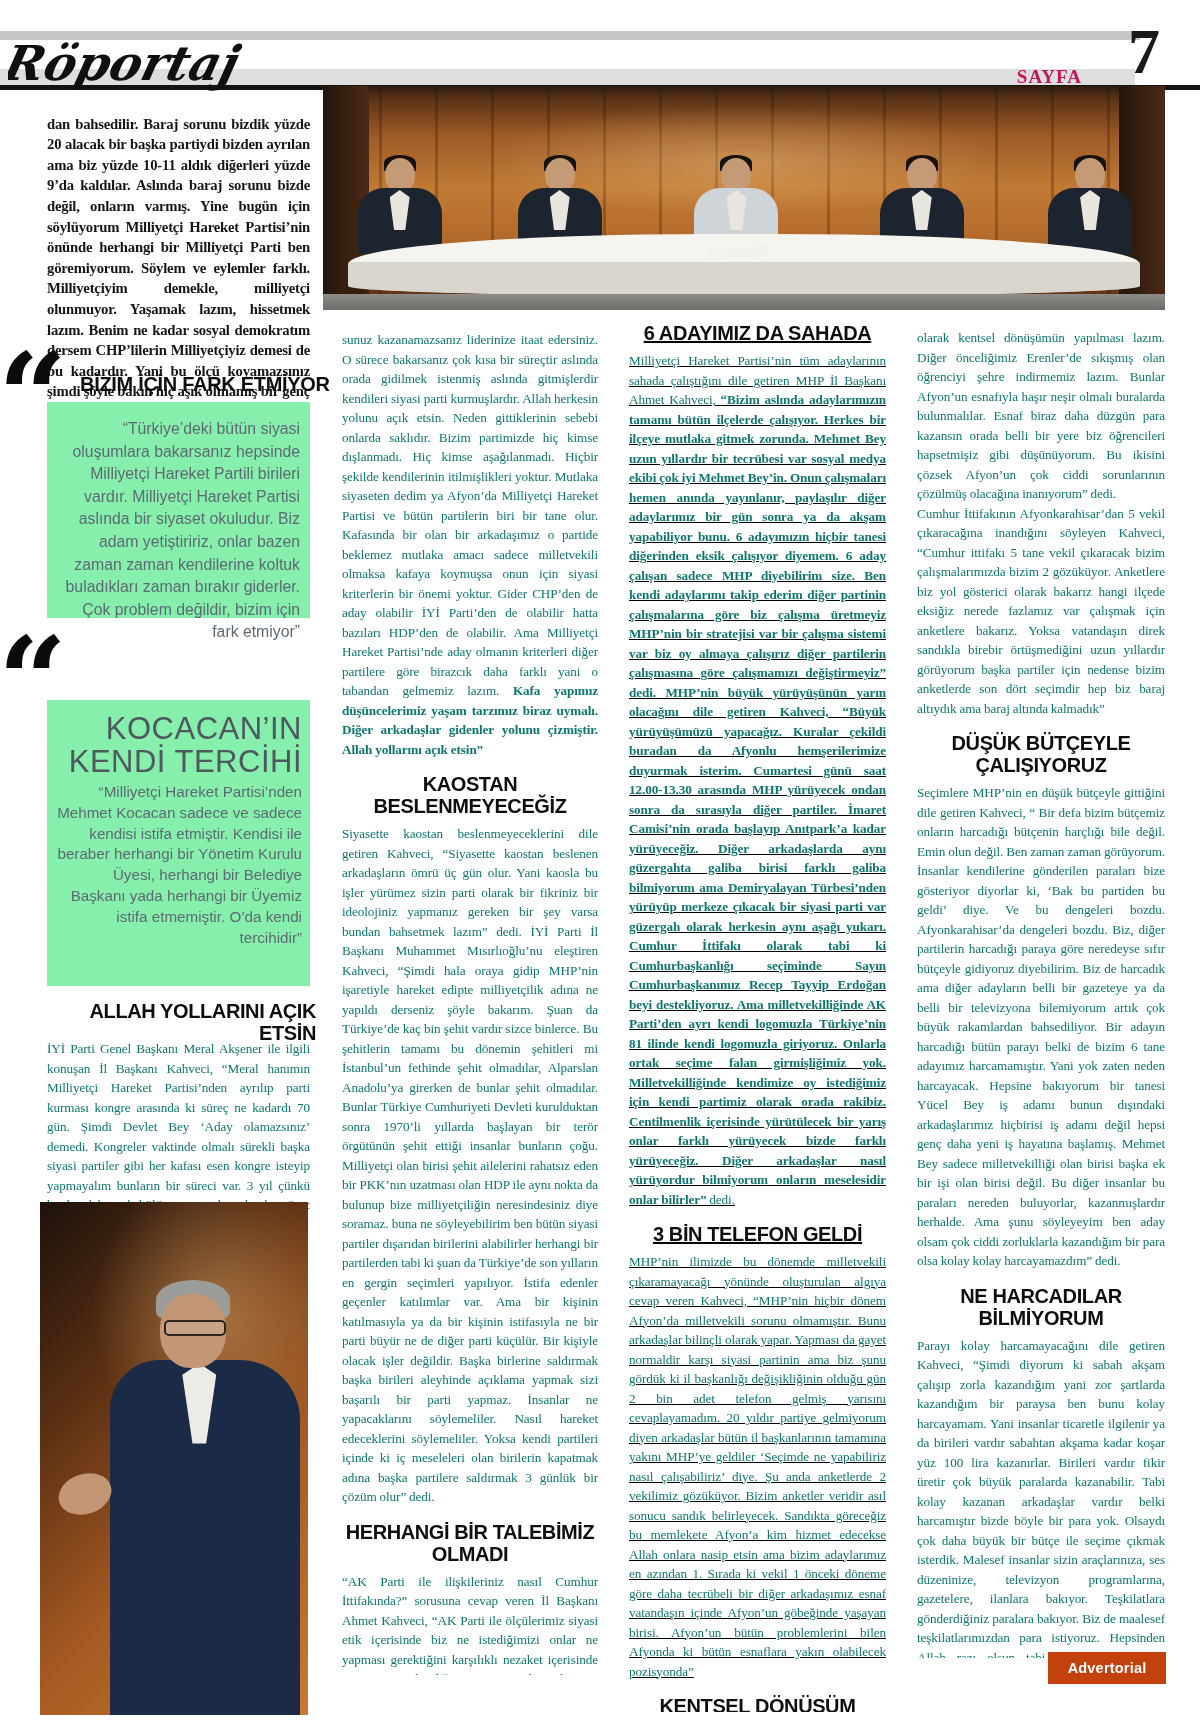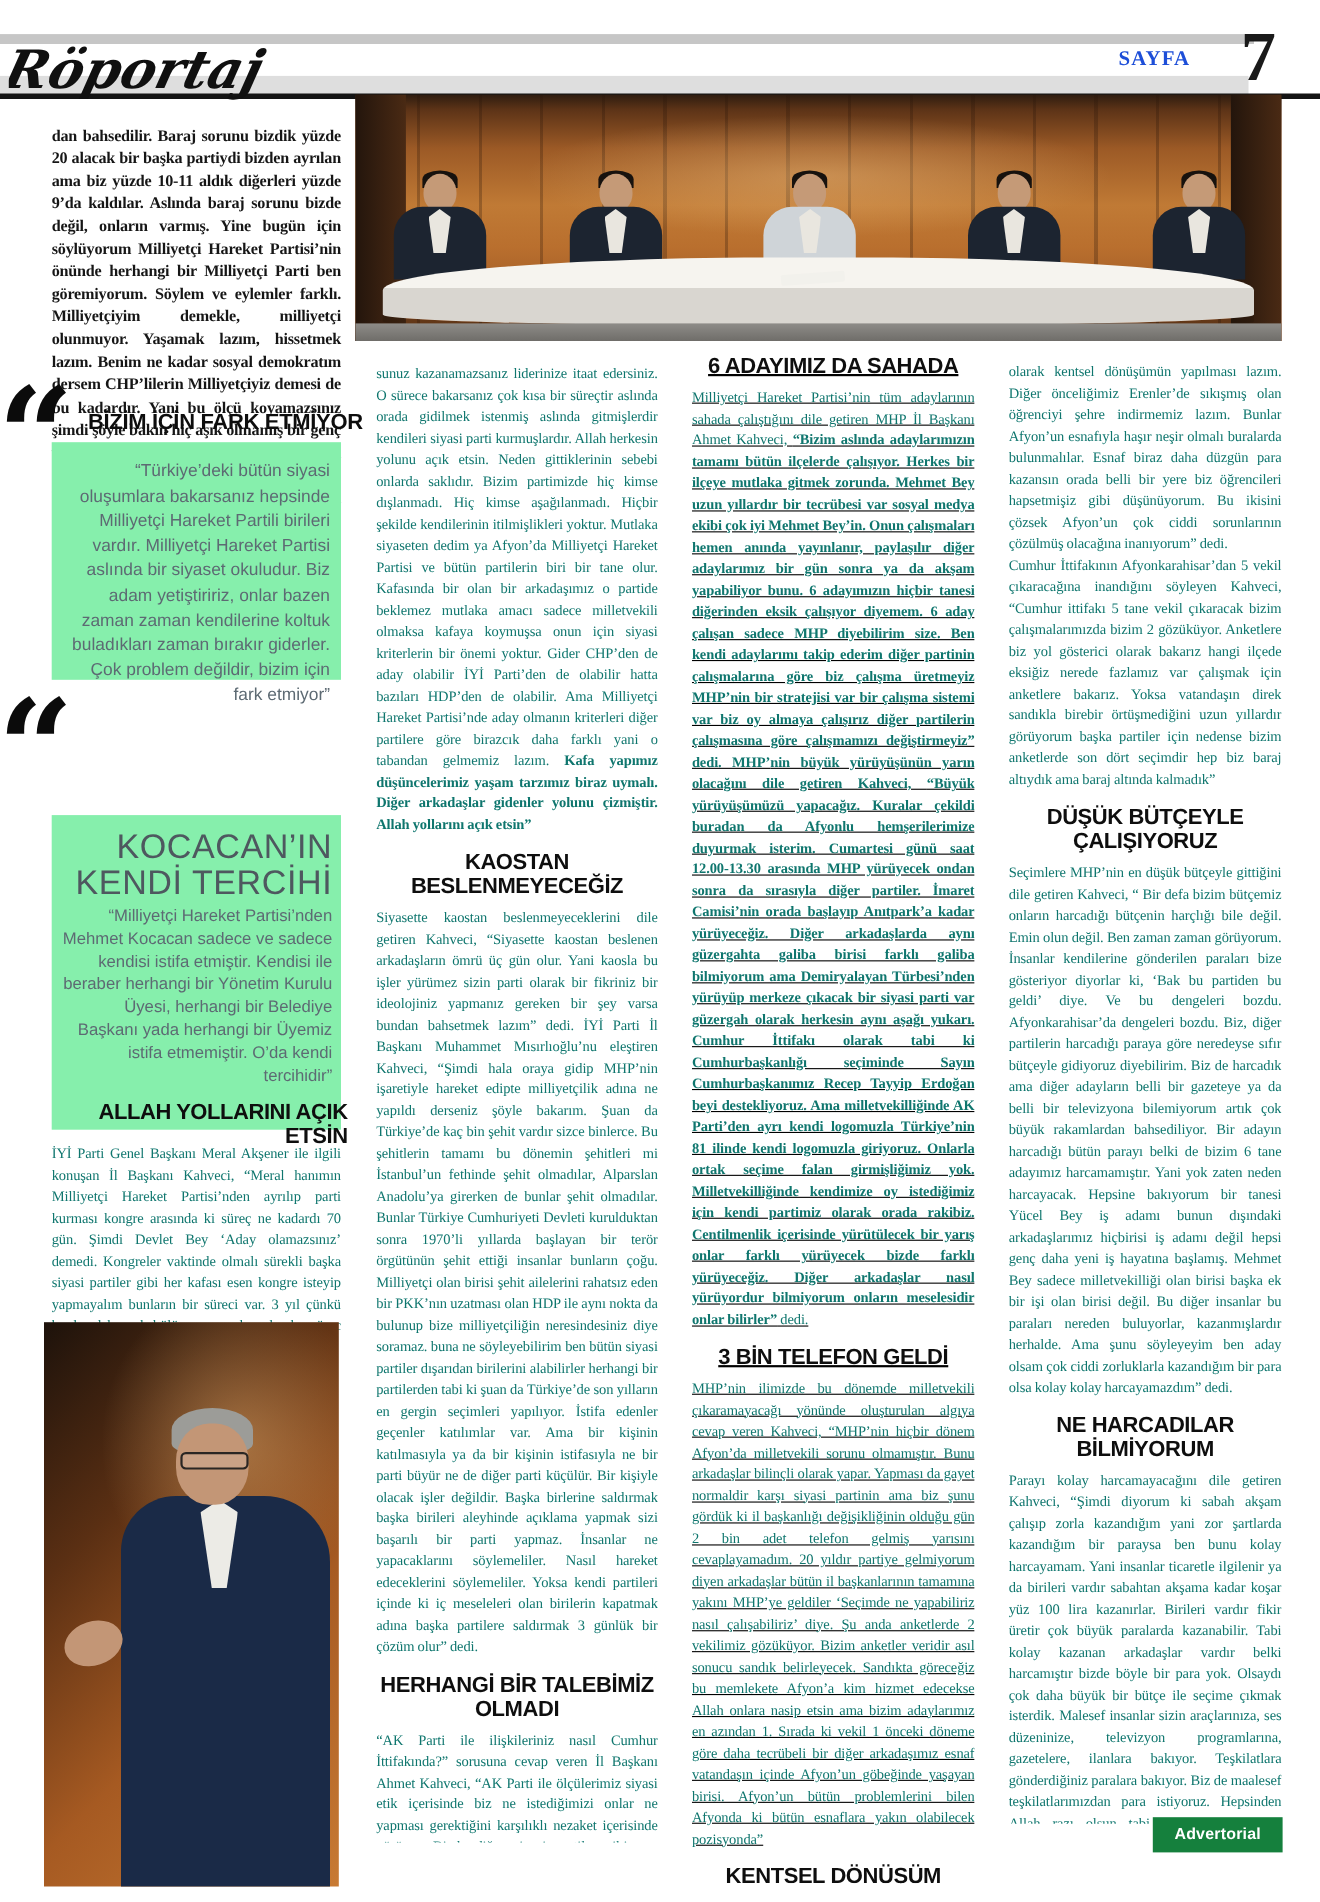--- a/index.html
+++ b/index.html
@@ -4,21 +4,21 @@
 <style>
   html,body{margin:0;padding:0;}
   body{width:1200px;height:1729px;position:relative;background:#ffffff;overflow:hidden;
        font-family:"Liberation Serif",serif;-webkit-font-smoothing:antialiased;}
   .abs{position:absolute;}
   
   .topbar{left:0;top:31px;width:1140px;height:9px;background:#c6c6c6;}
   .logobar{left:0;top:69px;width:1135px;height:17px;background:#dedede;}
   .blackrule{left:0;top:85px;width:1200px;height:5px;background:#141414;}
   .logo-wrap{left:8px;top:28px;width:360px;height:70px;}
-  .sayfa{right:118px;top:43px;font:bold 19px/22px "Liberation Serif",serif;color:#1d4ed8;letter-spacing:1px;}
+  .sayfa{right:118px;top:66px;font:bold 19px/22px "Liberation Serif",serif;color:#be185d;letter-spacing:1px;}
   .pagenum{right:40px;top:18px;font:bold 64px/68px "Liberation Serif",serif;color:#1a1a1a;}
   
   .photo-top{left:323px;top:86px;width:842px;height:224px;overflow:hidden;
     background:linear-gradient(180deg,#2e1c10 0%,#5c3317 6%,#9c5a26 22%,#c07a35 45%,#b96f2e 62%,#8a4a20 100%);}
   .wood{position:absolute;inset:0;background:repeating-linear-gradient(90deg,rgba(40,20,8,.28) 0 3px,rgba(255,255,255,0) 3px 56px);}
   .pillar{position:absolute;top:0;bottom:0;width:46px;background:linear-gradient(90deg,#23150c,#4a2a14);}
   .glow{position:absolute;left:18%;top:8%;width:64%;height:50%;background:radial-gradient(ellipse at center,rgba(255,214,150,.35),rgba(255,214,150,0) 70%);}
   .desk{position:absolute;left:3%;right:3%;bottom:14px;height:62px;
     background:linear-gradient(#f6f4ef 0 45%,#d9d6d0 45% 100%);border-radius:46%/30px 30px 10px 10px;box-shadow:0 6px 0 rgba(40,25,12,.45);}
   .floor{position:absolute;left:0;right:0;bottom:0;height:16px;background:linear-gradient(#8e8c88,#6f6d69);}
@@ -46,29 +46,29 @@
   .colhead.first{margin-top:0;}
   .col{overflow:hidden;}
   .intro{left:47px;top:99px;width:263px;font:bold 14.7px/20.6px "Liberation Serif",serif;color:#161616;text-align:justify;letter-spacing:-0.2px;}
   .intro .tail{font-weight:normal;color:#333;}
   .qglyph{font:bold 120px/90px "DejaVu Serif",serif;color:#0b0b0b;letter-spacing:-6px;}
   .q1-glyph{left:-2px;top:352px;}
   .q1-head{left:80px;top:372px;font:bold 20px/24px "Liberation Sans",sans-serif;color:#0d0d0d;letter-spacing:-0.3px;}
   .qbox{background:#86efac;color:#5d6a73;text-align:right;font-family:"Liberation Sans",sans-serif;}
   .q1-box{left:47px;top:402px;width:263px;height:216px;padding:16px 10px 0;box-sizing:border-box;font-size:15.8px;line-height:22.6px;}
   .q2-glyph{left:-2px;top:636px;}
-  .q2-box{left:47px;top:700px;width:263px;height:286px;padding:10px 8px 0;box-sizing:border-box;font-size:15.2px;line-height:20.8px;margin-top:41px;}
+  .q2-box{left:47px;top:700px;width:263px;height:286px;padding:10px 8px 0;box-sizing:border-box;font-size:15.2px;line-height:20.8px;}
   .q2-head{font:300 31px/33px "Liberation Sans",sans-serif;color:#4e585f;letter-spacing:0.5px;margin:2px 0 4px;}
   .allah-head{left:40px;top:1000px;width:276px;font:bold 20px/22px "Liberation Sans",sans-serif;text-align:right;color:#0e0e0e;letter-spacing:-0.4px;}
   .allah-body{left:47px;top:1026px;width:263px;height:170px;}
   .col2{left:342px;top:330px;width:256px;height:1345px;}
   .col3{left:629px;top:322px;width:257px;height:1390px;text-decoration:underline;}
   .col4{left:917px;top:328px;width:248px;height:1330px;}
   
-  .advert{left:1048px;top:1652px;width:118px;height:32px;background:#15803d;color:#fff;
+  .advert{left:1048px;top:1652px;width:118px;height:32px;background:#c2410c;color:#fff;
     font:bold 14.5px/32px "Liberation Sans",sans-serif;text-align:center;letter-spacing:0.2px;}
 </style>
 </head>
 <body>
 
 <div class="abs topbar"></div>
 <div class="abs logobar"></div>
 <div class="abs blackrule"></div>
 <div class="abs logo-wrap">
   <svg width="360" height="70" viewBox="0 0 360 70">

